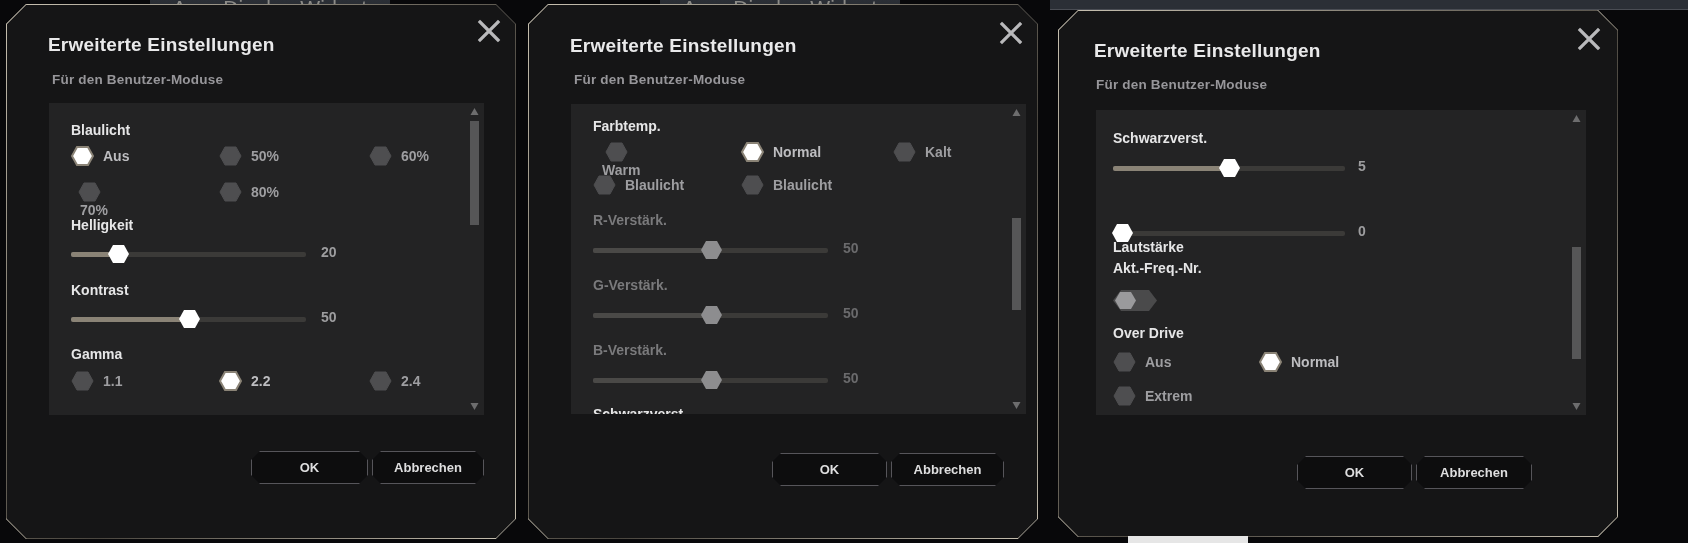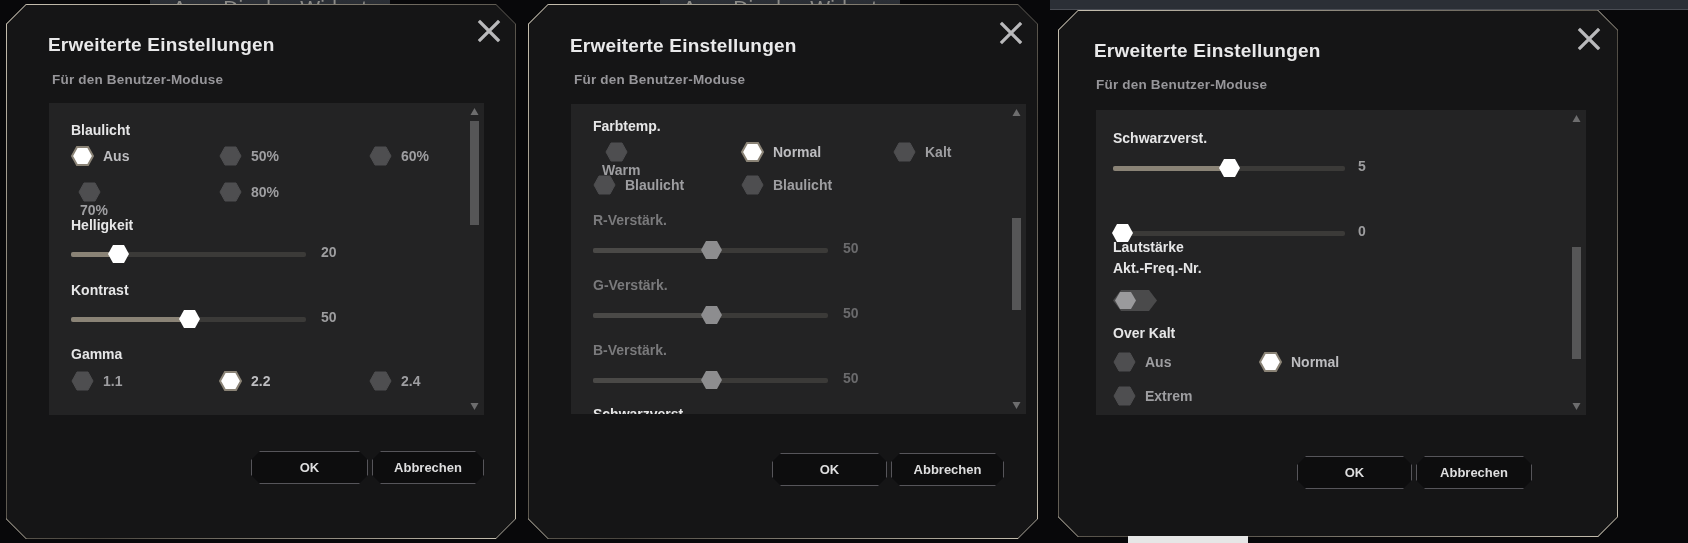--- a/index.html
+++ b/index.html
@@ -414,21 +414,21 @@
       <div class="grp-label" style="left:17px; top:150px;">Akt.-Freq.-Nr.</div>
       <div class="toggle" style="left:17px; top:180px;">
         <div class="toggle-bg"></div>
         <div class="toggle-knob">
           <svg viewBox="0 0 23 19" width="23" height="19">
             <polygon points="6,1 17,1 22,9.5 17,18 6,18 1,9.5" fill="#9a9a9c"></polygon>
           </svg>
         </div>
       </div>
 
-      <div class="grp-label" style="left:17px; top:215px;">Over Kalt</div>
+      <div class="grp-label" style="left:17px; top:215px;">Over Drive</div>
       <div class="radio" style="left:17px; top:242px;">
         <svg class="hex" viewBox="0 0 23 20">
           <polygon points="6,1 17,1 22,10 17,19 6,19 1,10" fill="#4e4e50" stroke="#4e4e50" stroke-width="1"></polygon>
         </svg>
         <span class="rlabel">Aus</span>
       </div>
       <div class="radio sel" style="left:163px; top:242px;">
         <svg class="hex" viewBox="0 0 23 20">
           <polygon points="6,1 17,1 22,10 17,19 6,19 1,10" fill="#ffffff" stroke="#8a8376" stroke-width="2"></polygon>
         </svg>

